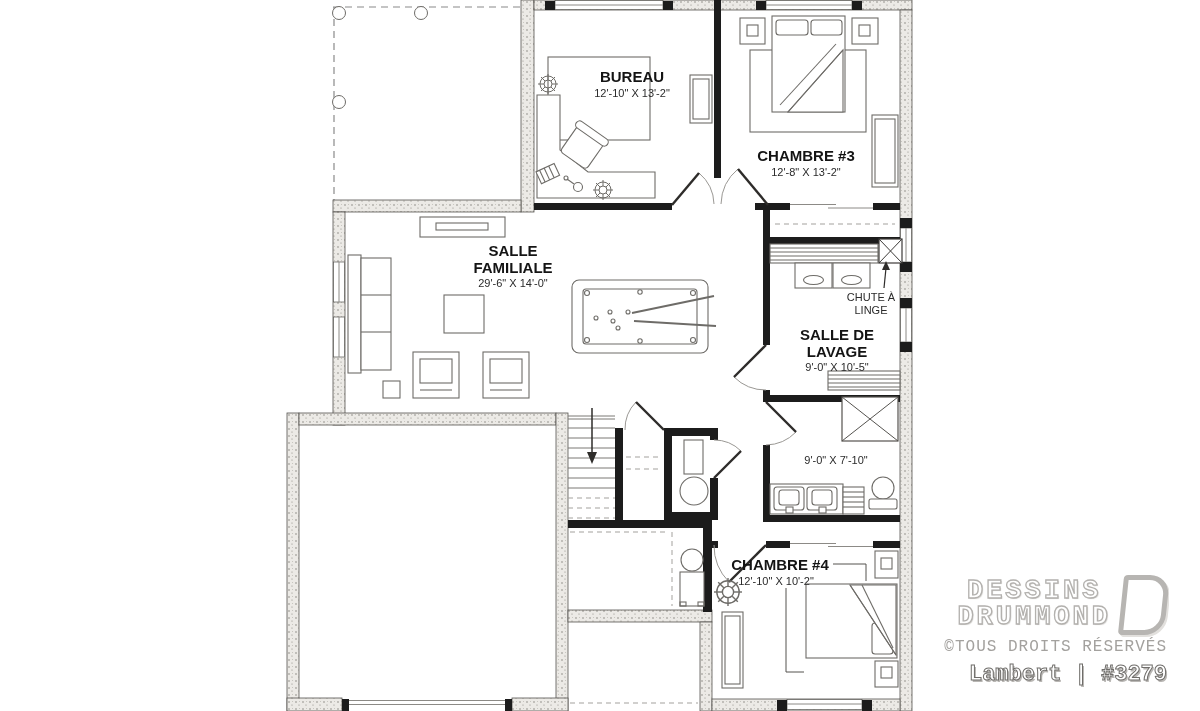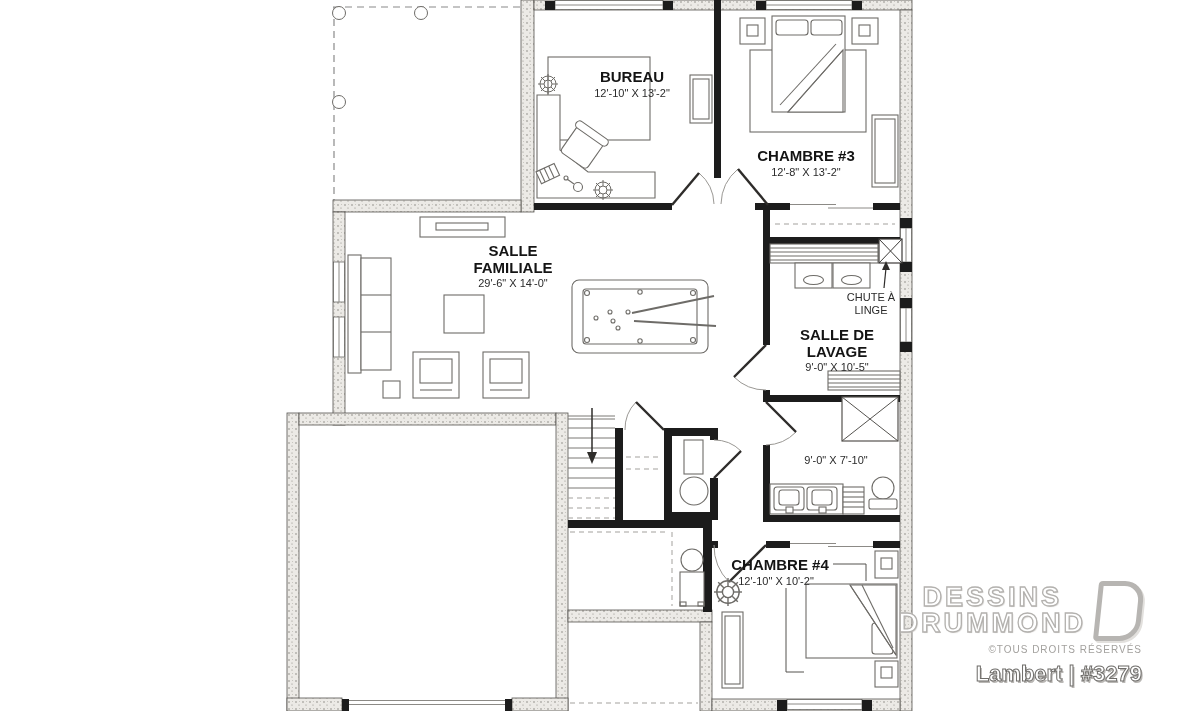--- a/index.html
+++ b/index.html
@@ -14,27 +14,27 @@
   .thin{fill:none;stroke:#8c8a86;stroke-width:1;}
   .dash{fill:none;stroke:#8a8a8a;stroke-width:1.2;stroke-dasharray:7 5;}
   .ddash{fill:none;stroke:#a3a19d;stroke-width:1;stroke-dasharray:5 4;}
   .arc{fill:none;stroke:#9a9894;stroke-width:1;}
   .leaf{fill:none;stroke:#2e2c2a;stroke-width:2.4;}
   .tread{stroke:#7a7874;stroke-width:1;}
   .lbl{font:bold 15px "Liberation Sans",sans-serif;fill:#141414;text-anchor:middle;}
   .dim{font:11px "Liberation Sans",sans-serif;fill:#2a2a2a;text-anchor:middle;}
   .ldr{fill:none;stroke:#55534f;stroke-width:1;}
   
-  .logo{position:absolute;right:27px;bottom:24px;text-align:right;}
+  .logo{position:absolute;right:2px;bottom:24px;text-align:right;font-family:Liberation Mono, monospace;}
   .logo-row{display:flex;align-items:center;justify-content:flex-end;gap:10px;}
   .logo-name{color:#fff;font-weight:700;font-size:27px;line-height:.95;letter-spacing:3px;
     -webkit-text-stroke:1.3px #b3b1ae;text-shadow:1px 1px 1px #d2d0cd;text-align:center;}
   .logo-d{width:36px;height:50px;border:5px solid #b7b5b2;border-radius:4px 20px 20px 4px;
     background:#fff;transform:skewX(-6deg);box-shadow:2px 2px 0 #e2e0dd;}
-  .logo-rights{color:#a3a19e;font-size:10px;letter-spacing:1px;margin-top:3px;text-align:right;
+  .logo-rights{color:#a3a19e;font-size:16px;letter-spacing:1px;margin-top:3px;text-align:right;
     padding-left:14px;}
   .logo-plan{color:#fff;font-weight:700;font-size:22px;margin-top:6px;
     -webkit-text-stroke:1px #6f6d6a;text-shadow:1.5px 1.5px 0 #b9b7b4;}
 </style>
 </head>
 <body>
 
 <div class="stage">
 <svg width="1200" height="711" viewBox="0 0 1200 711">
   <defs>

